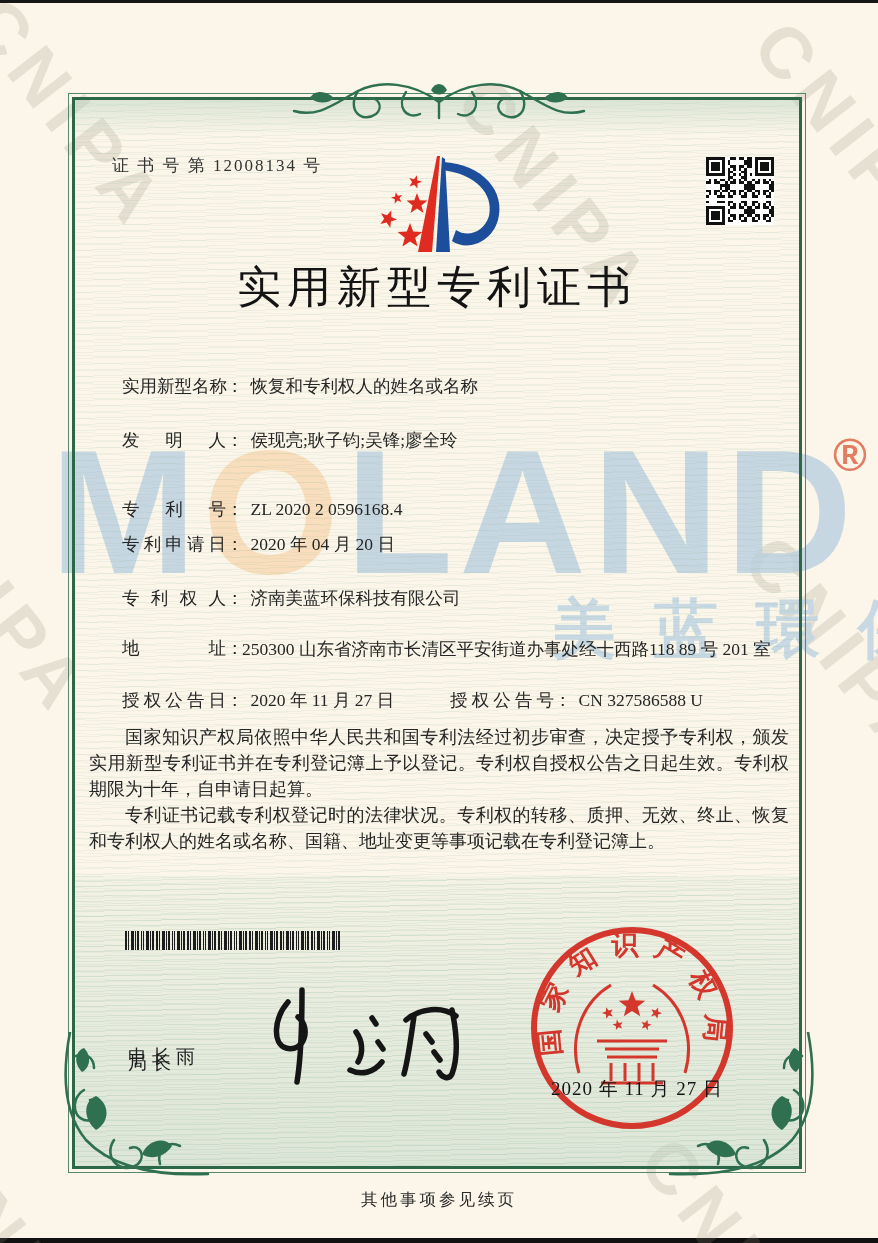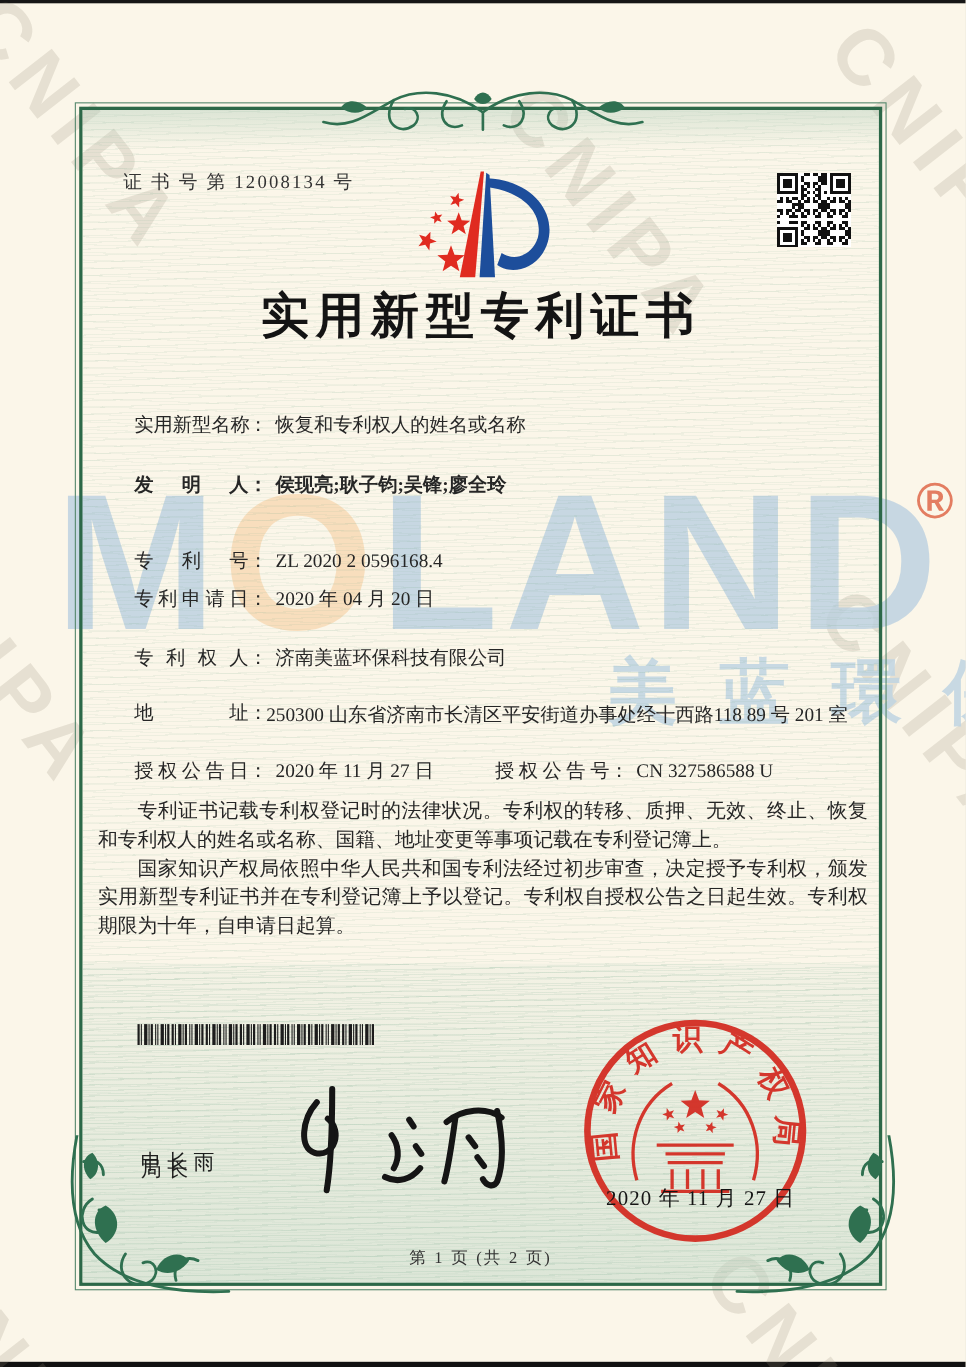--- a/index.html
+++ b/index.html
@@ -37,21 +37,21 @@
      background:
        repeating-linear-gradient(179deg, rgba(110,165,135,0.14) 0 1px, transparent 1px 5px),
        linear-gradient(0deg, rgba(190,214,198,0.50), rgba(190,214,198,0.12));}
 
   .orn{z-index:4;}
 
   
   .content{z-index:5;}
   .cert-no{left:112px;top:154px;font-size:17px;letter-spacing:2px;color:#333;}
   .title{left:72px;top:258px;width:730px;text-align:center;font-size:44px;
-         font-weight:bold;letter-spacing:6px;color:#141414;}
+         font-weight:normal;letter-spacing:6px;color:#141414;}
   .row{left:0;top:0;width:878px;font-size:17.5px;color:#262626;}
   .row .grp{position:absolute;white-space:nowrap;}
   .lbl{display:inline-block;width:104px;text-align:justify;text-align-last:justify;
        vertical-align:bottom;}
   .lbl5{display:inline-block;width:104px;text-align:justify;text-align-last:justify;
        vertical-align:bottom;}
   .colon{display:inline-block;}
   .val{margin-left:7px;}
   .addr-val{position:absolute;left:242px;top:0;width:560px;font-size:17.5px;
             line-height:27px;white-space:normal;}
@@ -365,21 +365,21 @@
       <rect x="2" y="20" width="3" height="3" fill="#111"></rect>
     </svg>
 
   <div class="abs content title">实用新型专利证书</div>
 
   <div class="abs content row" style="top:374px;">
     <span class="grp" style="left:122px;"><span class="lbl">实用新型名称</span><span class="colon">：</span><span class="val">恢复和专利权人的姓名或名称</span></span>
   </div>
 
   <div class="abs content row" style="top:428px;">
-    <span class="grp" style="left:122px;font-weight:bold;"><span class="lbl">发明人</span><span class="colon">：</span><span class="val">侯现亮;耿子钧;吴锋;廖全玲</span></span>
+    <span class="grp" style="left:122px;"><span class="lbl">发明人</span><span class="colon">：</span><span class="val">侯现亮;耿子钧;吴锋;廖全玲</span></span>
   </div>
 
   <div class="abs content row" style="top:480px;">
     <span class="grp" style="left:122px;margin-top:17px;"><span class="lbl">专利号</span><span class="colon">：</span><span class="val">ZL 2020 2 0596168.4</span></span>
   </div>
 
   <div class="abs content row" style="top:532px;">
     <span class="grp" style="left:122px;"><span class="lbl">专利申请日</span><span class="colon">：</span><span class="val">2020 年 04 月 20 日</span></span>
   </div>
 
@@ -391,22 +391,22 @@
     <span class="grp" style="left:122px;"><span class="lbl">地址</span><span class="colon">：</span></span>
     <span class="addr-val">250300 山东省济南市长清区平安街道办事处经十西路118 89 号 201 室</span>
   </div>
 
   <div class="abs content row" style="top:688px;">
     <span class="grp" style="left:122px;"><span class="lbl">授权公告日</span><span class="colon">：</span><span class="val">2020 年 11 月 27 日</span></span>
     <span class="grp" style="left:450px;"><span class="lbl5">授权公告号</span><span class="colon">：</span><span class="val">CN 327586588 U</span></span>
   </div>
 
   <div class="abs content body-par">
+    <p>国家知识产权局依照中华人民共和国专利法经过初步审查，决定授予专利权，颁发实用新型专利证书并在专利登记簿上予以登记。专利权自授权公告之日起生效。专利权期限为十年，自申请日起算。</p>
     <p>专利证书记载专利权登记时的法律状况。专利权的转移、质押、无效、终止、恢复和专利权人的姓名或名称、国籍、地址变更等事项记载在专利登记簿上。</p>
-    <p>国家知识产权局依照中华人民共和国专利法经过初步审查，决定授予专利权，颁发实用新型专利证书并在专利登记簿上予以登记。专利权自授权公告之日起生效。专利权期限为十年，自申请日起算。</p>
   </div>
 
   <div class="abs content barcode" id="barcode"><i style="width: 2px; margin-right: 1px;"></i><i style="width: 1px; margin-right: 2px;"></i><i style="width: 3px; margin-right: 1px;"></i><i style="width: 1px; margin-right: 1px;"></i><i style="width: 2px; margin-right: 2px;"></i><i style="width: 1px; margin-right: 1px;"></i><i style="width: 1px; margin-right: 2px;"></i><i style="width: 3px; margin-right: 1px;"></i><i style="width: 1px; margin-right: 1px;"></i><i style="width: 2px; margin-right: 2px;"></i><i style="width: 2px; margin-right: 1px;"></i><i style="width: 1px; margin-right: 2px;"></i><i style="width: 3px; margin-right: 1px;"></i><i style="width: 1px; margin-right: 1px;"></i><i style="width: 2px; margin-right: 2px;"></i><i style="width: 1px; margin-right: 1px;"></i><i style="width: 1px; margin-right: 2px;"></i><i style="width: 3px; margin-right: 1px;"></i><i style="width: 1px; margin-right: 1px;"></i><i style="width: 2px; margin-right: 2px;"></i><i style="width: 2px; margin-right: 1px;"></i><i style="width: 1px; margin-right: 2px;"></i><i style="width: 3px; margin-right: 1px;"></i><i style="width: 1px; margin-right: 1px;"></i><i style="width: 2px; margin-right: 2px;"></i><i style="width: 1px; margin-right: 1px;"></i><i style="width: 1px; margin-right: 2px;"></i><i style="width: 3px; margin-right: 1px;"></i><i style="width: 1px; margin-right: 1px;"></i><i style="width: 2px; margin-right: 2px;"></i><i style="width: 2px; margin-right: 1px;"></i><i style="width: 1px; margin-right: 2px;"></i><i style="width: 3px; margin-right: 1px;"></i><i style="width: 1px; margin-right: 1px;"></i><i style="width: 2px; margin-right: 2px;"></i><i style="width: 1px; margin-right: 1px;"></i><i style="width: 1px; margin-right: 2px;"></i><i style="width: 3px; margin-right: 1px;"></i><i style="width: 1px; margin-right: 1px;"></i><i style="width: 2px; margin-right: 2px;"></i><i style="width: 2px; margin-right: 1px;"></i><i style="width: 1px; margin-right: 2px;"></i><i style="width: 3px; margin-right: 1px;"></i><i style="width: 1px; margin-right: 1px;"></i><i style="width: 2px; margin-right: 2px;"></i><i style="width: 1px; margin-right: 1px;"></i><i style="width: 1px; margin-right: 2px;"></i><i style="width: 3px; margin-right: 1px;"></i><i style="width: 1px; margin-right: 1px;"></i><i style="width: 2px; margin-right: 2px;"></i><i style="width: 2px; margin-right: 1px;"></i><i style="width: 1px; margin-right: 2px;"></i><i style="width: 3px; margin-right: 1px;"></i><i style="width: 1px; margin-right: 1px;"></i><i style="width: 2px; margin-right: 2px;"></i><i style="width: 1px; margin-right: 1px;"></i><i style="width: 1px; margin-right: 2px;"></i><i style="width: 3px; margin-right: 1px;"></i><i style="width: 1px; margin-right: 1px;"></i><i style="width: 2px; margin-right: 2px;"></i><i style="width: 2px; margin-right: 1px;"></i><i style="width: 1px; margin-right: 2px;"></i><i style="width: 3px; margin-right: 1px;"></i><i style="width: 1px; margin-right: 1px;"></i><i style="width: 2px; margin-right: 2px;"></i><i style="width: 1px; margin-right: 1px;"></i><i style="width: 1px; margin-right: 2px;"></i><i style="width: 3px; margin-right: 1px;"></i><i style="width: 1px; margin-right: 1px;"></i><i style="width: 2px; margin-right: 2px;"></i></div>
 
   <div class="abs content director" style="left:128px;top:1050px;">局长</div>
   <div class="abs content director" style="left:128px;top:1044px;">申长雨</div>
 
   <svg class="abs content" style="left:258px;top:986px;" width="210" height="100" viewBox="0 0 210 100">
     <g stroke="#151515" fill="none" stroke-width="5.5" stroke-linecap="round" stroke-linejoin="round">
       <path d="M30,16 C16,32 14,58 28,62 C46,67 54,42 40,31"></path>
@@ -444,15 +444,15 @@
       <path d="M80,134 h50"></path>
       <path d="M84,140 v18 M98,140 v18 M112,140 v18 M126,140 v18"></path>
       <path d="M74,160 h62"></path>
       <path d="M52,150 C42,116 54,80 84,62"></path>
       <path d="M158,150 C168,116 156,80 126,62"></path>
     </g>
   </svg>
 
   <div class="abs seal-date">2020 年 11 月 27 日</div>
 
-  <div class="abs content footer-page">第 1 页 (共 2 页)</div>
+  <div class="abs content cont-note">其他事项参见续页</div>
 
 </div>
 
 </body></html>

